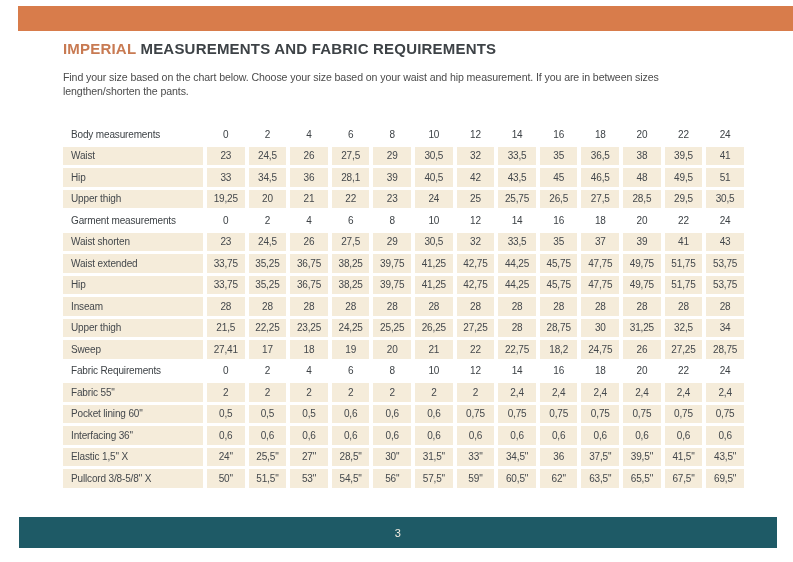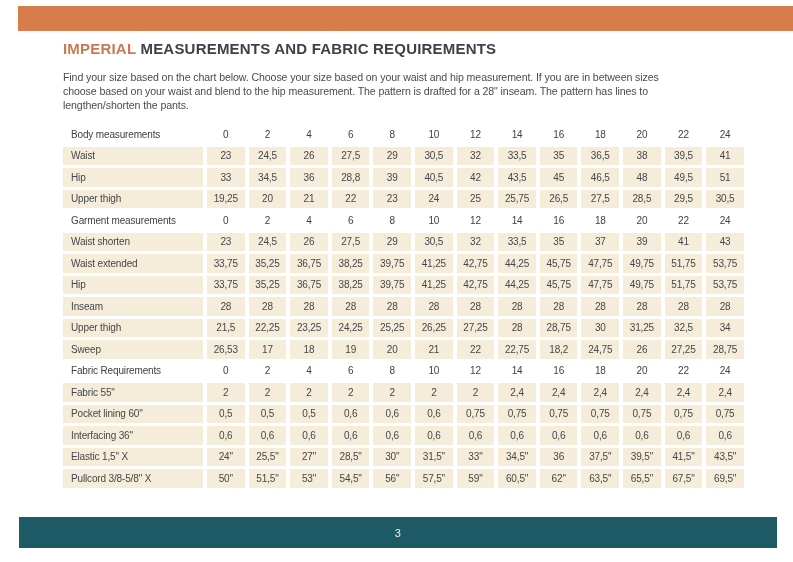--- a/index.html
+++ b/index.html
@@ -110,21 +110,20 @@
 </head>
 <body>
 
 <div class="page">
   <div class="top-bar"></div>
 
   <div class="content">
     <h1 class="title"><span class="hl">IMPERIAL</span><span>MEASUREMENTS AND FABRIC REQUIREMENTS</span></h1>
     <div class="intro" id="intro-root">
         <div class="intro-line">Find your size based on the chart below. Choose your size based on your waist and hip measurement. If you are in between sizes</div>
-        <div class="intro-line">choose based on your waist and blend to the hip measurement. The pattern is drafted for a 28" inseam. The pattern has lines to</div>
         <div class="intro-line">lengthen/shorten the pants.</div>
       </div>
   </div>
 
   <div class="size-table" id="table-root">
       <div class="t-row header-row">
         <div class="cell label-cell">Body measurements</div>
         <div class="cell num-cell">0</div>
         <div class="cell num-cell">2</div>
         <div class="cell num-cell">4</div>
@@ -153,21 +152,21 @@
         <div class="cell num-cell filled">36,5</div>
         <div class="cell num-cell filled">38</div>
         <div class="cell num-cell filled">39,5</div>
         <div class="cell num-cell filled">41</div>
       </div>
       <div class="t-row data-row">
         <div class="cell label-cell filled">Hip</div>
         <div class="cell num-cell filled">33</div>
         <div class="cell num-cell filled">34,5</div>
         <div class="cell num-cell filled">36</div>
-        <div class="cell num-cell filled">28,8</div>
+        <div class="cell num-cell filled">28,1</div>
         <div class="cell num-cell filled">39</div>
         <div class="cell num-cell filled">40,5</div>
         <div class="cell num-cell filled">42</div>
         <div class="cell num-cell filled">43,5</div>
         <div class="cell num-cell filled">45</div>
         <div class="cell num-cell filled">46,5</div>
         <div class="cell num-cell filled">48</div>
         <div class="cell num-cell filled">49,5</div>
         <div class="cell num-cell filled">51</div>
       </div>
@@ -278,21 +277,21 @@
         <div class="cell num-cell filled">27,25</div>
         <div class="cell num-cell filled">28</div>
         <div class="cell num-cell filled">28,75</div>
         <div class="cell num-cell filled">30</div>
         <div class="cell num-cell filled">31,25</div>
         <div class="cell num-cell filled">32,5</div>
         <div class="cell num-cell filled">34</div>
       </div>
       <div class="t-row data-row">
         <div class="cell label-cell filled">Sweep</div>
-        <div class="cell num-cell filled">26,53</div>
+        <div class="cell num-cell filled">27,41</div>
         <div class="cell num-cell filled">17</div>
         <div class="cell num-cell filled">18</div>
         <div class="cell num-cell filled">19</div>
         <div class="cell num-cell filled">20</div>
         <div class="cell num-cell filled">21</div>
         <div class="cell num-cell filled">22</div>
         <div class="cell num-cell filled">22,75</div>
         <div class="cell num-cell filled">18,2</div>
         <div class="cell num-cell filled">24,75</div>
         <div class="cell num-cell filled">26</div>

